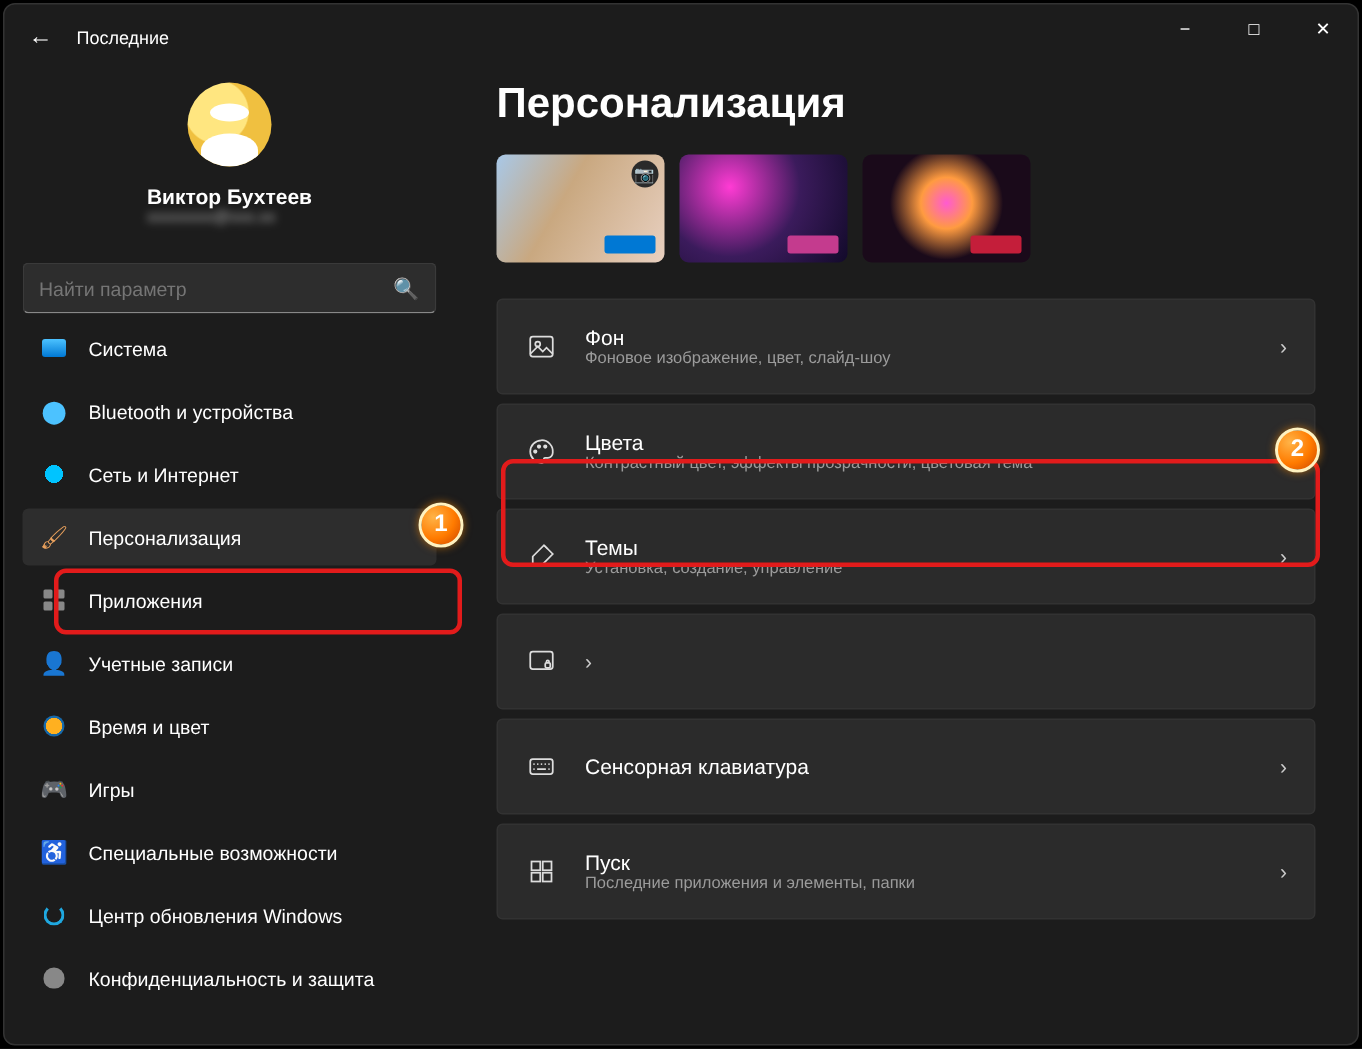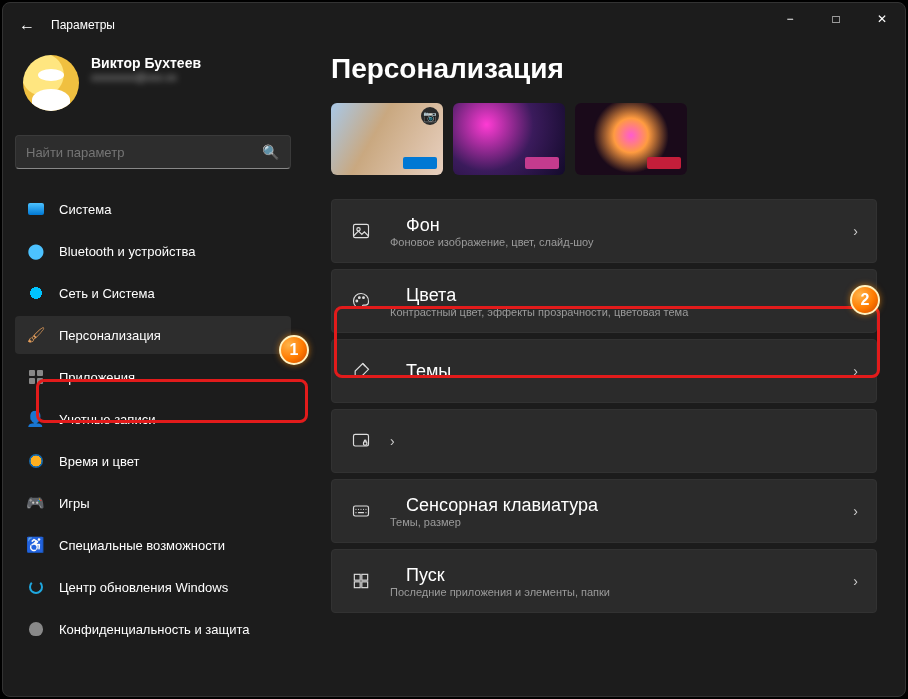--- a/index.html
+++ b/index.html
@@ -6,28 +6,28 @@
 body { background:#000; width:908px; height:699px; overflow:hidden; position:relative; }
 .window { width:904px; height:695px; margin:2px; background:#1c1c1c; border:1px solid #333; border-radius:8px; position:relative; overflow:hidden; }
 .titlebar { height:44px; display:flex; align-items:center; padding:0 8px; }
 .back-btn { width:32px; height:32px; display:flex; align-items:center; justify-content:center; color:#fff; font-size:16px; border-radius:4px; cursor:pointer; }
 .title { color:#fff; font-size:12px; margin-left:8px; }
 .win-ctrls { position:absolute; top:0; right:0; display:flex; }
 .win-btn { width:46px; height:32px; display:flex; align-items:center; justify-content:center; color:#fff; font-size:12px; cursor:pointer; }
 
 .body { display:flex; height:calc(100% - 44px); }
 .sidebar { width:300px; padding:0 12px 12px 12px; display:flex; flex-direction:column; gap:4px; overflow-y:auto; }
-.profile { display:flex; align-items:flex-start; gap:12px; padding:8px 8px 16px 8px; }
+.profile { display:flex; align-items:center; gap:12px; padding:8px 8px 16px 8px;flex-direction:column; }
 .avatar { width:56px; height:56px; border-radius:50%; background:radial-gradient(circle at 35% 35%,#ffe680 0 40%,#f0c040 42% 100%); position:relative; overflow:hidden; }
 .avatar::after{content:"";position:absolute;bottom:0;left:50%;transform:translateX(-50%);width:38px;height:22px;background:#fff;border-radius:50% 50% 0 0;}
 .avatar::before{content:"";position:absolute;top:14px;left:50%;transform:translateX(-50%);width:26px;height:12px;background:#fff;border-radius:50%;}
 .profile-name { color:#fff; font-size:14px; font-weight:600; }
 .profile-sub { color:#fff; font-size:11px; filter:blur(3px); opacity:.6; }
 
-.search { display:flex; align-items:center; background:#2d2d2d; border:1px solid #3a3a3a; border-bottom:1px solid #888; border-radius:4px; height:34px; padding:0 10px; margin:4px 0 17px 0; }
+.search { display:flex; align-items:center; background:#2d2d2d; border:1px solid #3a3a3a; border-bottom:1px solid #888; border-radius:4px; height:34px; padding:0 10px; margin:4px 0 0 0; }
 .search input { flex:1; background:transparent; border:none; outline:none; color:#ccc; font-size:13px; }
 .search .glass { color:#ccc; font-size:14px; }
 
 .nav-item { display:flex; align-items:center; gap:14px; height:38px; padding:0 12px; border-radius:4px; color:#fff; font-size:13px; cursor:pointer; position:relative; }
 .nav-item.active { background:#2d2d2d; }
 .nav-item .ico { width:18px; height:18px; display:flex; align-items:center; justify-content:center; font-size:15px; }
 .ico-system{width:16px;height:12px;background:linear-gradient(#4cc2ff,#0078d4);border-radius:2px;}
 .ico-bt{color:#4cc2ff;}
 .ico-net{width:14px;height:14px;background:radial-gradient(circle,#00c4ff 0 60%,transparent 61%);border-radius:50%;transform:rotate(45deg);}
 .ico-pers{color:#e8a05c;}
@@ -49,40 +49,40 @@
 .t1 .tile{background:#0078d4;}
 .t1 .cam{position:absolute;top:4px;right:4px;width:18px;height:18px;border-radius:50%;background:#2a2a2a;color:#fff;font-size:11px;display:flex;align-items:center;justify-content:center;}
 .t2{background:radial-gradient(circle at 30% 30%,#ff3bd4,#3b1b5c 50%,#120a2a);}
 .t2 .tile{background:#c43b8e;}
 .t3{background:radial-gradient(circle at 50% 45%,#ff5bd0,#ff9b40 25%,#1a0a1a 55%);}
 .t3 .tile{background:#c41e3a;}
 
 .option { display:flex; align-items:center; gap:18px; height:64px; background:#2b2b2b; border:1px solid #323232; border-radius:4px; padding:0 18px; margin-bottom:6px; cursor:pointer; position:relative; }
 .opt-ico { width:22px; height:22px; color:#ddd; display:flex; align-items:center; justify-content:center; flex-shrink:0; }
 .opt-text { flex:1; }
-.opt-title { color:#fff; font-size:18px;margin-left:16px; }
+.opt-title { color:#fff; font-size:14px; }
 .opt-desc { color:#9b9b9b; font-size:11px; margin-top:0; }
 .chev { color:#ccc; font-size:14px; }
 
 .highlight { position:absolute; border:3px solid #e21b1b; border-radius:8px; pointer-events:none; }
 .hl1 { top:379px; left:36px; width:272px; height:44px; }
 .hl2 { top:306px; left:334px; width:546px; height:72px; }
 .badge { position:absolute; width:30px; height:30px; border-radius:50%; background:radial-gradient(circle at 30% 30%,#ffb347,#ff7b00 55%,#cc4400); border:2px solid #fff2c0; color:#fff; font-weight:700; font-size:16px; display:flex; align-items:center; justify-content:center; box-shadow:0 0 6px rgba(255,140,0,.6); pointer-events:none; z-index:10; }
 .b1 { top:335px; left:279px; }
 .b2 { top:285px; left:850px; }
 
 svg { width:20px; height:20px; stroke:#ddd; stroke-width:1.4; fill:none; }
 </style>
 </head>
 <body>
 
 <div class="window">
   <div class="titlebar">
     <div class="back-btn">←</div>
-    <div class="title">Параметры</div>
+    <div class="title">Последние</div>
     <div class="win-ctrls">
       <div class="win-btn">−</div>
       <div class="win-btn">□</div>
       <div class="win-btn close">✕</div>
     </div>
   </div>
 
   <div class="body">
     <div class="sidebar">
       <div class="profile">
@@ -105,21 +105,21 @@
         <span>Система</span>
       </div>
       <div class="nav-item">
         <span class="ico ico-bt">⬤</span>
         <span>Bluetooth и устройства</span>
       </div>
       <div class="nav-item">
         <span class="ico">
             <span class="ico-net"></span>
           </span>
-        <span>Сеть и Система</span>
+        <span>Сеть и Интернет</span>
       </div>
       <div class="nav-item active">
         <span class="ico ico-pers">🖌</span>
         <span>Персонализация</span>
       </div>
       <div class="nav-item">
         <span class="ico">
             <span class="ico-apps">
               <span></span>
               <span></span>
@@ -210,20 +210,21 @@
 
       <div class="option">
         <div class="opt-ico">
             <svg viewBox="0 0 24 24">
               <path d="M14 3l7 7-9 9H5v-7z"></path>
               <path d="M14 3l3 3"></path>
             </svg>
           </div>
         <div class="opt-text">
           <div class="opt-title">Темы</div>
+          <div class="opt-desc">Установка, создание, управление</div>
         </div>
         <span class="chev">›</span>
       </div>
 
       <div class="option">
         <div class="opt-ico">
             <svg viewBox="0 0 24 24">
               <rect x="3" y="4" width="18" height="14" rx="2"></rect>
               <rect x="15" y="13" width="4" height="4" rx="1"></rect>
               <path d="M16 13v-1a1 1 0 012 0v1"></path>
@@ -234,21 +235,20 @@
 
       <div class="option">
         <div class="opt-ico">
             <svg viewBox="0 0 24 24">
               <rect x="3" y="6" width="18" height="12" rx="2"></rect>
               <path d="M6 10h0M9 10h0M12 10h0M15 10h0M18 10h0M6 14h0M9 14h6M18 14h0" stroke-linecap="round"></path>
             </svg>
           </div>
         <div class="opt-text">
           <div class="opt-title">Сенсорная клавиатура</div>
-          <div class="opt-desc">Темы, размер</div>
         </div>
         <span class="chev">›</span>
       </div>
 
       <div class="option">
         <div class="opt-ico">
             <svg viewBox="0 0 24 24">
               <rect x="4" y="4" width="7" height="7"></rect>
               <rect x="13" y="4" width="7" height="7"></rect>
               <rect x="4" y="13" width="7" height="7"></rect>

